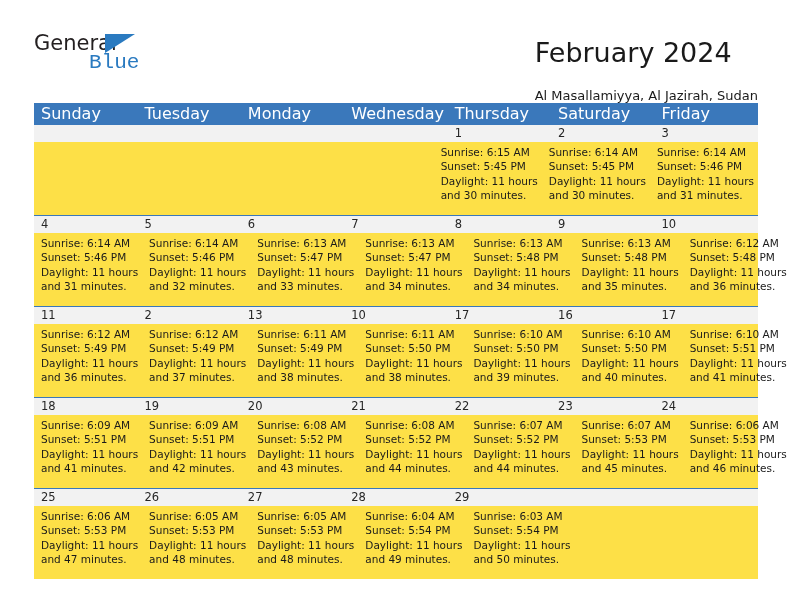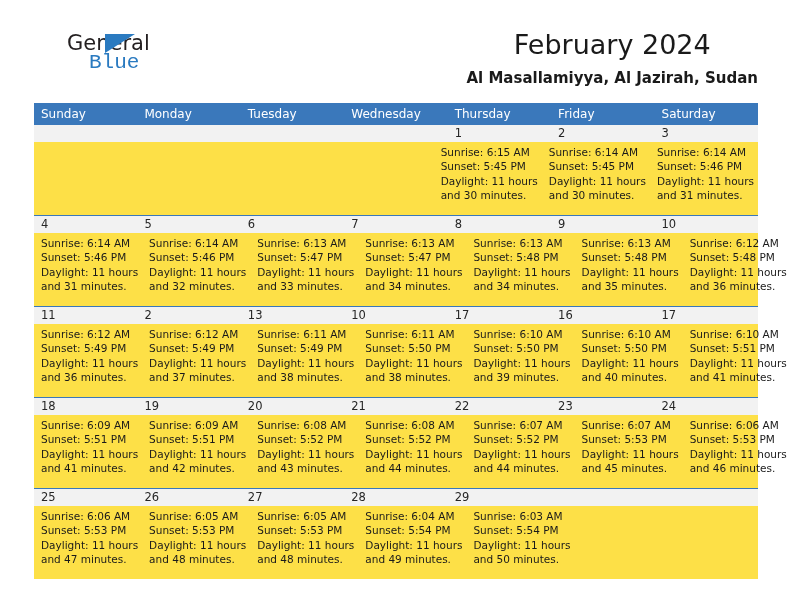--- a/index.html
+++ b/index.html
@@ -40,21 +40,20 @@
   .logo-general {
     position: absolute;
     left: 0;
     top: 0;
     font-size: 21px;
     letter-spacing: 0px;
     color: #231f20;
     font-family: "DejaVu Sans", sans-serif;
     font-weight: 400;
     line-height: 22px;
-    margin-left: 33px;
   }
   .logo-blue {
     position: absolute;
     left: 55px;
     top: 20px;
     font-size: 21px;
     color: #2a7ac0;
     font-family: Liberation Mono, monospace;
     font-weight: 400;
     line-height: 22px;
@@ -65,57 +64,57 @@
     top: 2px;
     width: 0;
     height: 0;
     border-left: 30px solid #2a7ac0;
     border-bottom: 19px solid transparent;
   }
 
   .title-block {
     position: absolute;
     right: 0;
-    top: 0;
-    text-align: center;
+    top: 8px;
+    text-align: left;
   }
   .cal-title {
     font-size: 27px;
     font-weight: 400;
     color: #1a1a1a;
     line-height: 34px;
     white-space: nowrap;
     font-family: "DejaVu Sans", sans-serif;
   }
   .cal-subtitle {
-    font-size: 15px;
-    font-weight: 700;
+    font-size: 13px;
+    font-weight: 400;
     color: #1a1a1a;
     line-height: 20px;
-    margin-top: 6px;
+    margin-top: 16px;
     white-space: nowrap;
     font-family: "DejaVu Sans", sans-serif;
   }
 
   
   .calendar {
     position: absolute;
     left: 34px;
     top: 103px;
     width: 724px;
   }
   .weekday-header {
     display: flex;
     background: #3a78bb;
     height: 22px;
   }
   .weekday {
     flex: 1 1 0;
     color: #ffffff;
-    font-size: 12px;
+    font-size: 16px;
     line-height: 22px;
     padding-left: 7px;
     font-family: "DejaVu Sans", sans-serif;
     white-space: nowrap;
     overflow: hidden;
   }
 
   .week {
     border-top: 1.4px solid #3a78bb;
   }
@@ -168,26 +167,26 @@
     <div class="title-block">
       <div class="cal-title">February 2024</div>
       <div class="cal-subtitle">Al Masallamiyya, Al Jazirah, Sudan</div>
     </div>
 
   </div>
 
   <div class="calendar">
     <div class="weekday-header" id="weekday-header">
         <div class="weekday">Sunday</div>
+        <div class="weekday">Tuesday</div>
         <div class="weekday">Monday</div>
-        <div class="weekday">Tuesday</div>
         <div class="weekday">Wednesday</div>
         <div class="weekday">Thursday</div>
+        <div class="weekday">Saturday</div>
         <div class="weekday">Friday</div>
-        <div class="weekday">Saturday</div>
       </div>
     <div id="weeks-container">
         <div class="week">
           <div class="week-daynums">
             <div class="daynum"></div>
             <div class="daynum"></div>
             <div class="daynum"></div>
             <div class="daynum"></div>
             <div class="daynum">1</div>
             <div class="daynum">2</div>

